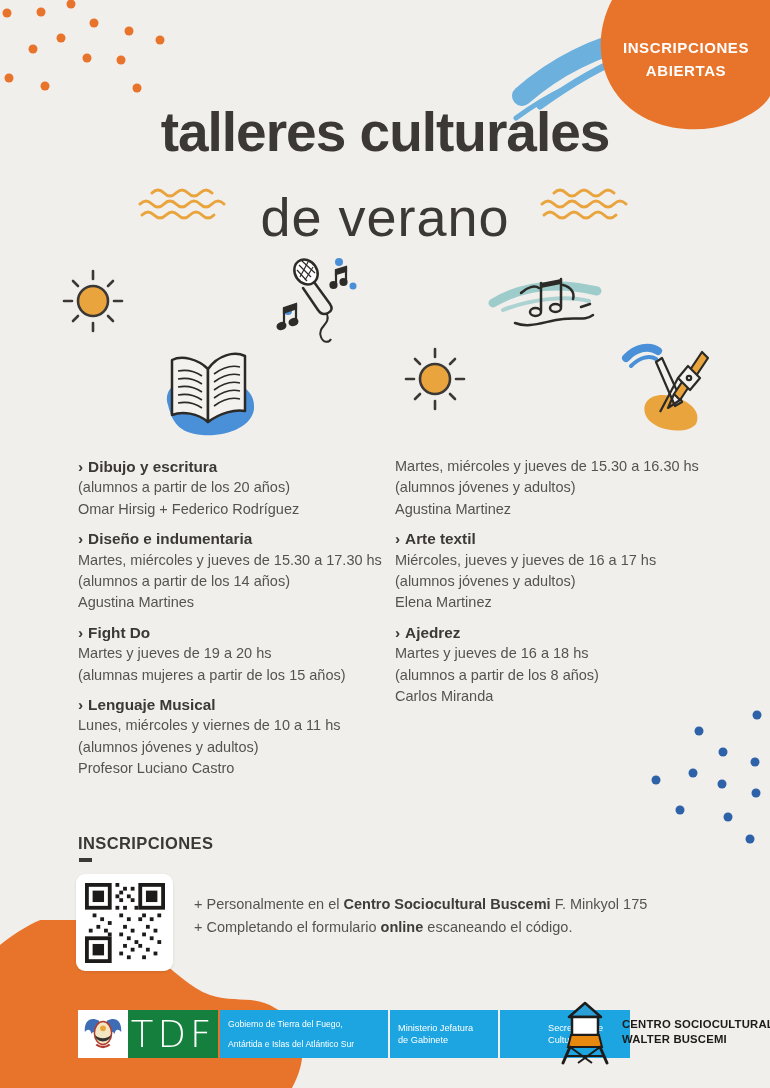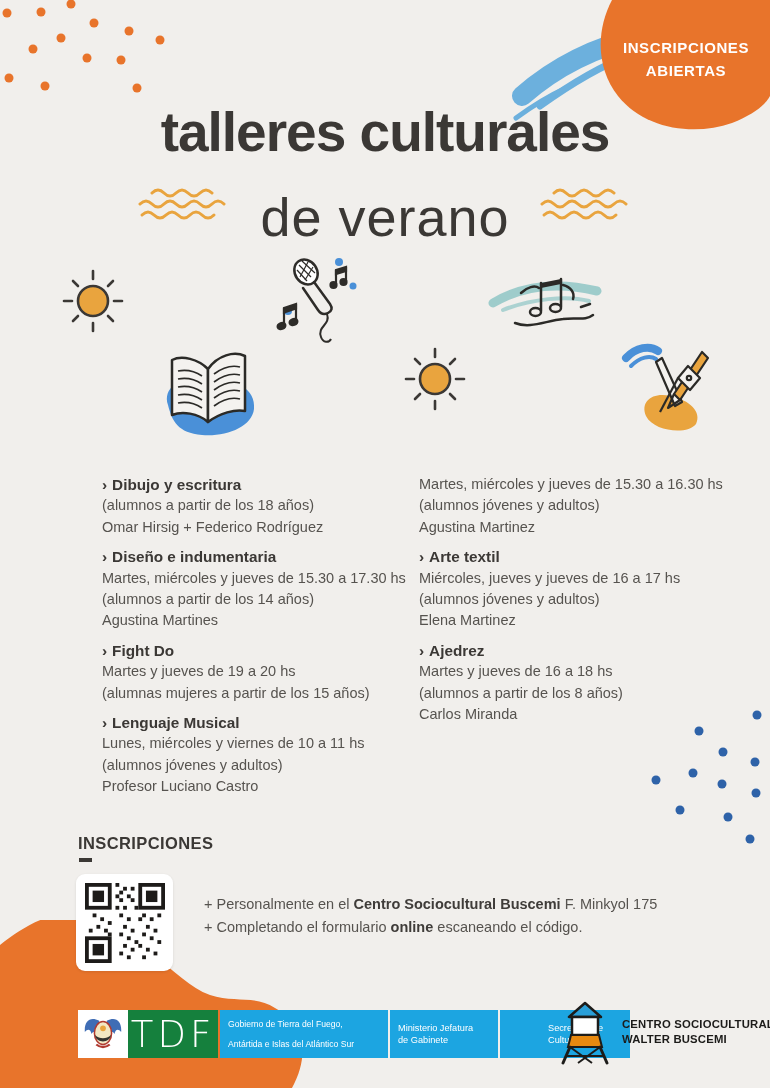--- a/index.html
+++ b/index.html
@@ -9,35 +9,35 @@
   
   .badge-text{position:absolute;top:36px;left:600px;width:172px;text-align:center;z-index:3;
               color:#fff;font-weight:bold;font-size:15px;letter-spacing:.6px;line-height:23px;}
   
   .title-main{position:absolute;top:100px;left:0;width:100%;text-align:center;z-index:2;
               font-size:55px;font-weight:bold;letter-spacing:-1px;color:#3b3835;}
   .subtitle-row{position:absolute;top:186px;left:0;width:100%;display:flex;align-items:flex-start;
                 justify-content:center;gap:30px;z-index:2;}
   .subtitle{font-size:54px;font-weight:400;letter-spacing:1px;color:#3b3835;}
   
-  .col{position:absolute;top:474px;z-index:2;margin-left:24px;}
+  .col{position:absolute;top:456px;z-index:2;}
   .col-left{left:78px;width:306px;}
   .col-right{left:395px;width:330px;}
   .ws{margin-bottom:8px;}
   .ws-title{font-size:15.3px;font-weight:bold;line-height:21.4px;color:#3b3835;}
   .ws-title .marker{margin-right:5px;}
   .ws-line{font-size:14.5px;line-height:21.4px;color:#56534f;}
   
   .ins-head{position:absolute;left:78px;top:834px;font-size:16.5px;font-weight:bold;
             letter-spacing:.4px;z-index:2;}
   .ins-dash{position:absolute;left:79px;top:858px;width:13px;height:4px;background:#3b3835;z-index:2;}
   .qr-card{position:absolute;left:76px;top:874px;width:97px;height:97px;background:#fff;
            border-radius:9px;display:flex;align-items:center;justify-content:center;z-index:2;
            box-shadow:0 1px 3px rgba(0,0,0,.10);}
-  .ins-lines{position:absolute;left:204px;top:893px;font-size:14.5px;line-height:23px;
+  .ins-lines{position:absolute;left:194px;top:893px;font-size:14.5px;line-height:23px;
              color:#56534f;z-index:2;}
   .ins-lines b{color:#3f3c39;}
   
   .footer-bar{position:absolute;left:78px;top:1010px;height:48px;display:flex;z-index:2;}
   .crest-box{width:50px;height:48px;background:#fff;display:flex;align-items:center;justify-content:center;}
   .tdf-box{width:90px;background:#15803d;color:#fff;display:flex;align-items:center;
            justify-content:center;font-size:37px;font-weight:200;letter-spacing:4px;
            font-family:"DejaVu Sans","Liberation Sans",sans-serif;}
   .blue-box{background:#1ca5e1;color:#fff;display:flex;flex-direction:column;justify-content:center;
             margin-left:2px;padding:0 8px;}
@@ -206,21 +206,21 @@
       <path d="M56,54 L50,68 L62,60"></path>
       <path d="M70,26 L82,38 L72,50 L60,38 Z" fill="#f4f2ef"></path>
       <circle cx="71" cy="38" r="2.2"></circle>
       <path d="M60,38 L42,72"></path>
     </g>
   </svg>
 
   <div class="col col-left">
     <div class="ws">
       <div class="ws-title"><span class="marker">›</span><span>Dibujo y escritura</span></div>
-      <div class="ws-line">(alumnos a partir de los 18 años)</div>
+      <div class="ws-line">(alumnos a partir de los 20 años)</div>
       <div class="ws-line">Omar Hirsig + Federico Rodríguez</div>
     </div>
     <div class="ws">
       <div class="ws-title"><span class="marker">›</span><span>Diseño e indumentaria</span></div>
       <div class="ws-line">Martes, miércoles y jueves de 15.30 a 17.30 hs</div>
       <div class="ws-line">(alumnos a partir de los 14 años)</div>
       <div class="ws-line">Agustina Martines</div>
     </div>
     <div class="ws">
       <div class="ws-title"><span class="marker">›</span><span>Fight Do</span></div>

